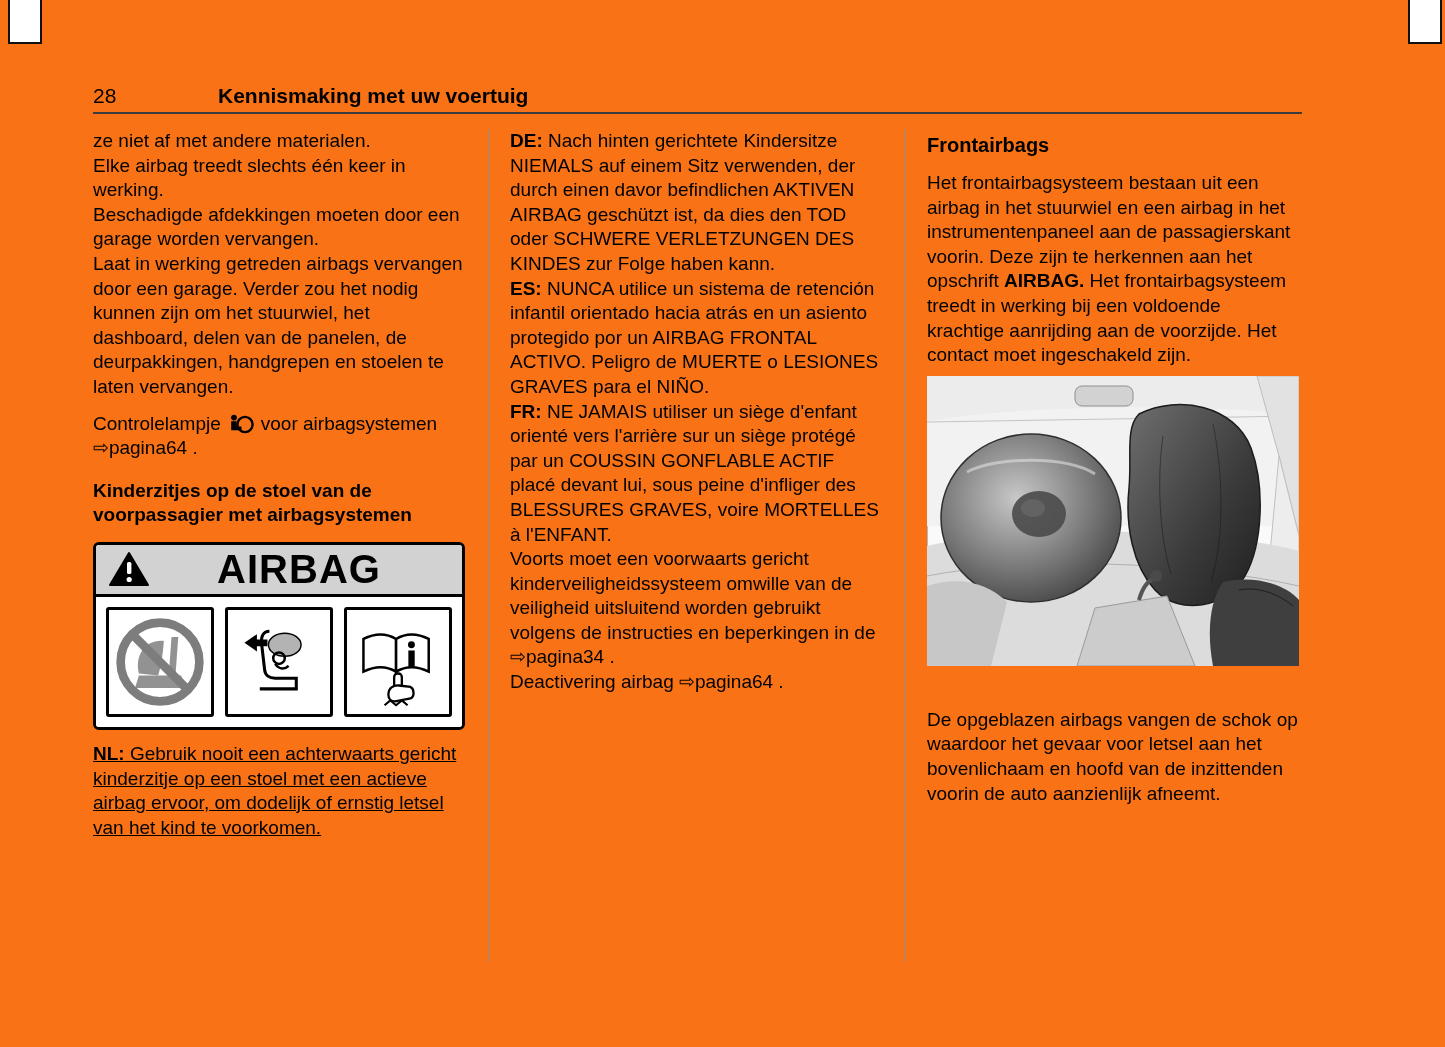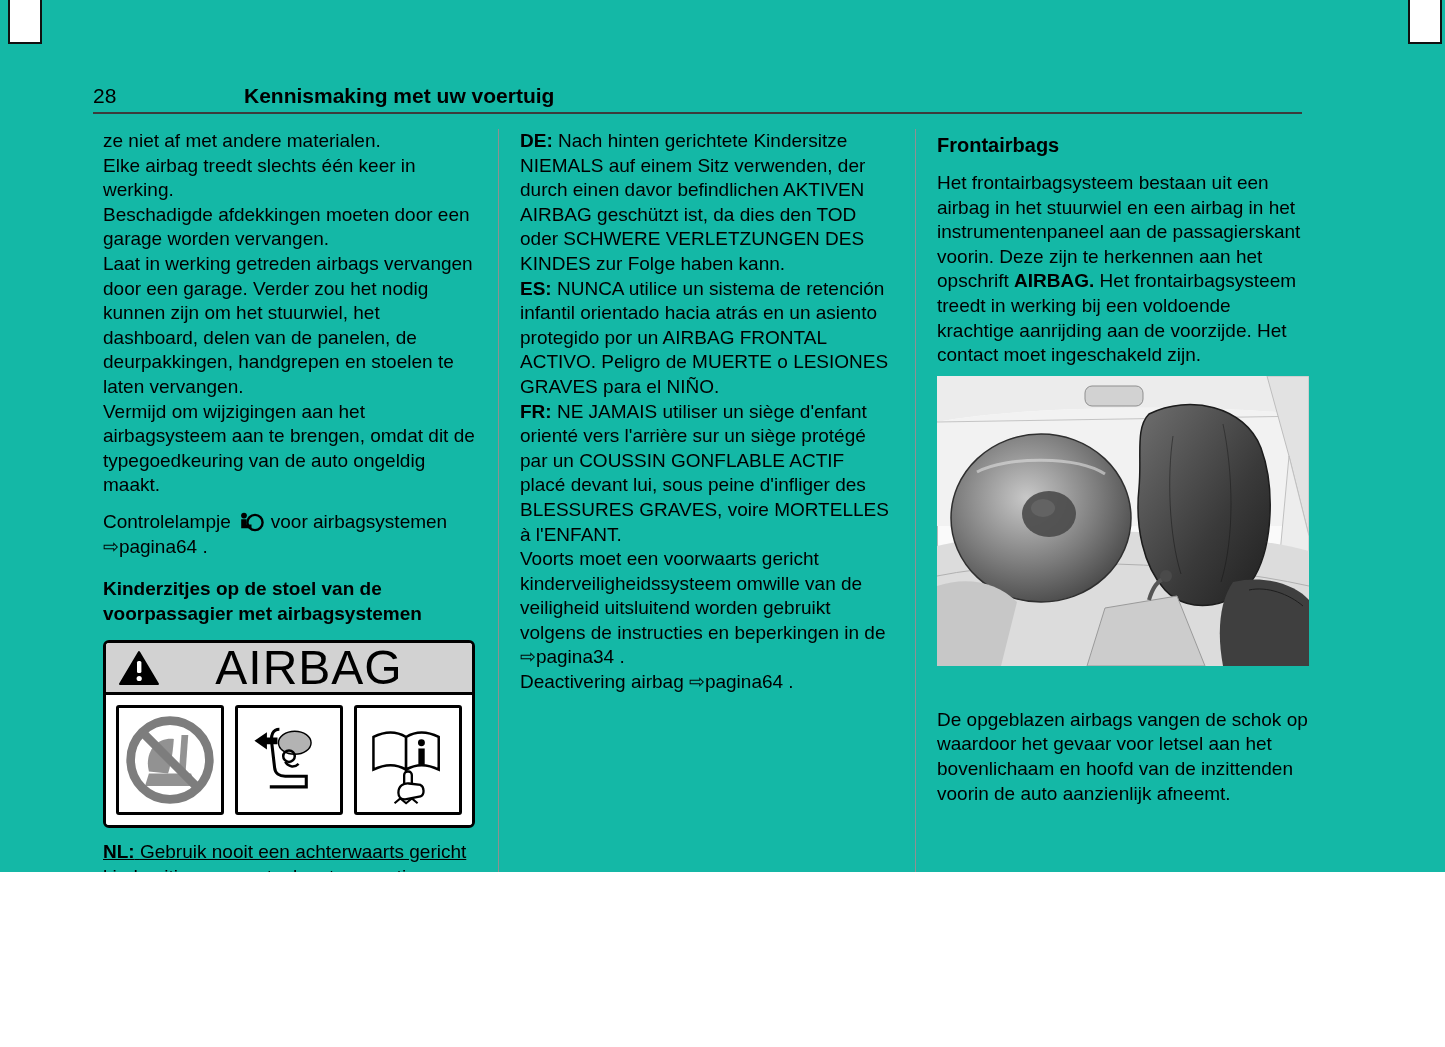--- a/index.html
+++ b/index.html
@@ -1,21 +1,21 @@
 <!DOCTYPE html>
 <html><head>
 <meta charset="utf-8">
 <style>
   * { box-sizing: border-box; }
   html, body { margin: 0; padding: 0; background: #ffffff; }
   .page {
     position: relative;
     width: 1445px;
-    height: 872px;
-    background: #14b8a6;
+    height: 1047px;
+    background: #f97316;
     color: #000;
     font-family: "Liberation Sans", sans-serif;
     overflow: hidden;
   }
   
   .mark-left {
     position: absolute; left: 8px; top: -6px;
     width: 34px; height: 50px;
     border: 2px solid #111; background: #fff;
   }
@@ -23,28 +23,28 @@
     position: absolute; left: 1408px; top: -6px;
     width: 34px; height: 50px;
     border: 2px solid #111; background: #fff;
   }
   .header-pagenum {
     position: absolute; left: 93px; top: 84px;
     font-size: 21px;
   }
   .header-title {
     position: absolute; left: 218px; top: 84px;
-    font-size: 21px; font-weight: bold; margin-left: 26px;
+    font-size: 21px; font-weight: bold;
   }
   .header-rule {
     position: absolute; left: 93px; top: 112px;
     width: 1209px; height: 2px; background: #3c3c3c;
   }
   .columns {
-    position: absolute; left: 103px; top: 129px;
+    position: absolute; left: 93px; top: 129px;
     width: 1209px; height: 833px;
     display: flex; align-items: stretch;
   }
   .col {
     width: 374px;
     font-size: 19px;
     line-height: 24.6px;
   }
   .col p { margin: 0; }
   .vdivider {
@@ -67,21 +67,21 @@
   }
   .label-band {
     height: 52px;
     background: #d2d2d2;
     border-bottom: 3px solid #000;
     display: flex; align-items: center;
   }
   .label-band .tri { margin-left: 12px; flex: 0 0 auto; display: flex; }
   .label-band .label-title {
     flex: 1; text-align: center;
-    font-size: 48px; font-weight: normal; letter-spacing: 1px;
+    font-size: 40px; font-weight: bold; letter-spacing: 1px;
     padding-right: 14px; line-height: 1;
   }
   .label-panels {
     display: flex; justify-content: space-between;
     padding: 10px;
     background: #fff;
   }
   .label-panel {
     width: 108px; height: 110px;
     border: 3px solid #000; border-radius: 3px;
@@ -113,21 +113,20 @@
   <div class="header-title">Kennismaking met uw voertuig</div>
   <div class="header-rule"></div>
 
   <div class="columns">
 
     <div class="col">
       <p>ze niet af met andere materialen.</p>
       <p>Elke airbag treedt slechts één keer in werking.</p>
       <p>Beschadigde afdekkingen moeten door een garage worden vervangen.</p>
       <p>Laat in werking getreden airbags vervangen door een garage. Verder zou het nodig kunnen zijn om het stuurwiel, het dashboard, delen van de panelen, de deurpakkingen, handgrepen en stoelen te laten vervangen.</p>
-      <p>Vermijd om wijzigingen aan het airbagsysteem aan te brengen, omdat dit de typegoedkeuring van de auto ongeldig maakt.</p>
 
       <p class="lamp-line">
         <span>Controlelampje</span>
         <span class="lamp-icon">
           <svg width="28" height="22" viewBox="0 0 28 22">
             <circle cx="7" cy="4.6" r="2.9" fill="#000"></circle>
             <path d="M4.2 8.2 L9.6 8.2 L9.6 13.6 L14.5 13.6 L14.5 17.2 L4.2 17.2 Z" fill="#000"></path>
             <circle cx="18" cy="11.5" r="7.6" fill="none" stroke="#000" stroke-width="2.4"></circle>
           </svg>
         </span>

